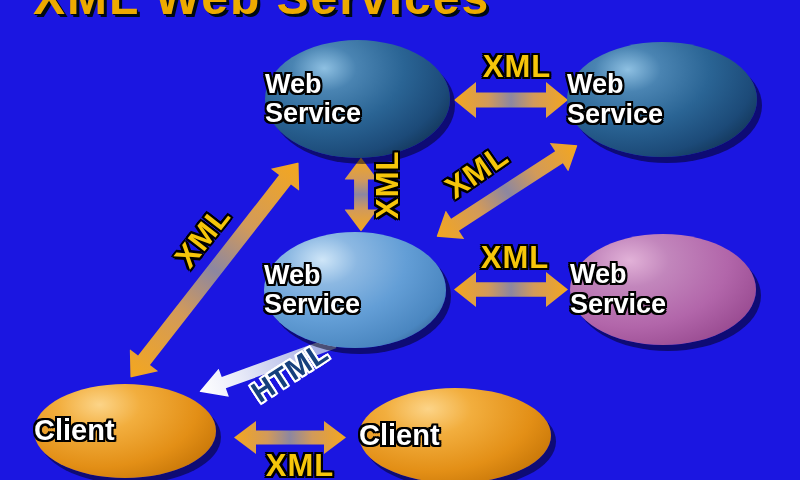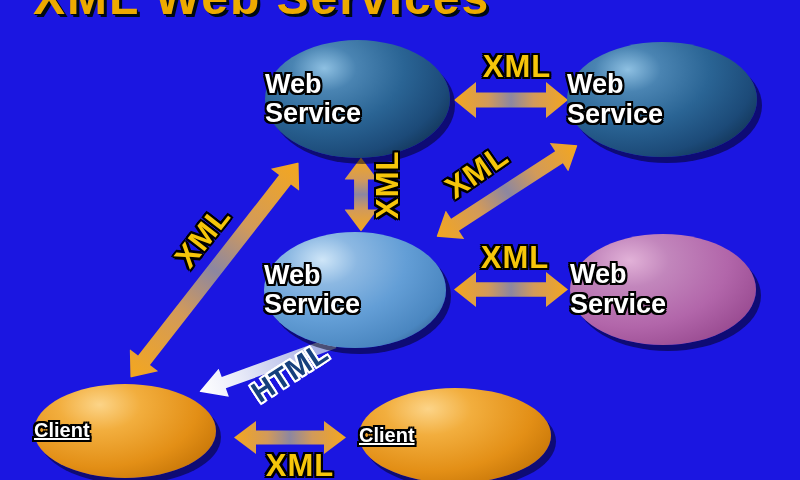--- a/index.html
+++ b/index.html
@@ -21,21 +21,21 @@
     position:absolute;border-radius:50%;
     display:flex;flex-direction:column;align-items:flex-start;justify-content:center;
     text-align:center;z-index:2;
     box-shadow:5px 6px 0 rgba(4,4,30,0.55);
   }
   .node .nl{
     color:#fff;font-weight:bold;font-size:27px;line-height:1.08;
     text-shadow:-2px -2px 0 #000,2px -2px 0 #000,-2px 2px 0 #000,2px 2px 0 #000,
                 -2px 0 0 #000,2px 0 0 #000,0 -2px 0 #000,0 2px 0 #000;
   }
-  .node.client .nl{font-size:20px;text-decoration:underline;}
+  .node.client .nl{font-size:29px;}
   .node.darkblue{
     background:radial-gradient(ellipse at 32% 24%, #8ec0e2 0%, #4a84b2 18%, #2a6494 45%, #1c4a78 70%, #0c2844 92%, #061626 100%);
   }
   .node.lightblue{
     background:radial-gradient(ellipse at 32% 24%, #cfe6f8 0%, #8cb8e2 20%, #639ed6 48%, #4a86c0 75%, #1e3c60 100%);
   }
   .node.purple{
     background:radial-gradient(ellipse at 32% 24%, #e2b2d8 0%, #c286bc 22%, #b266aa 55%, #9a4c92 80%, #401038 100%);
   }
   .node.orange{

